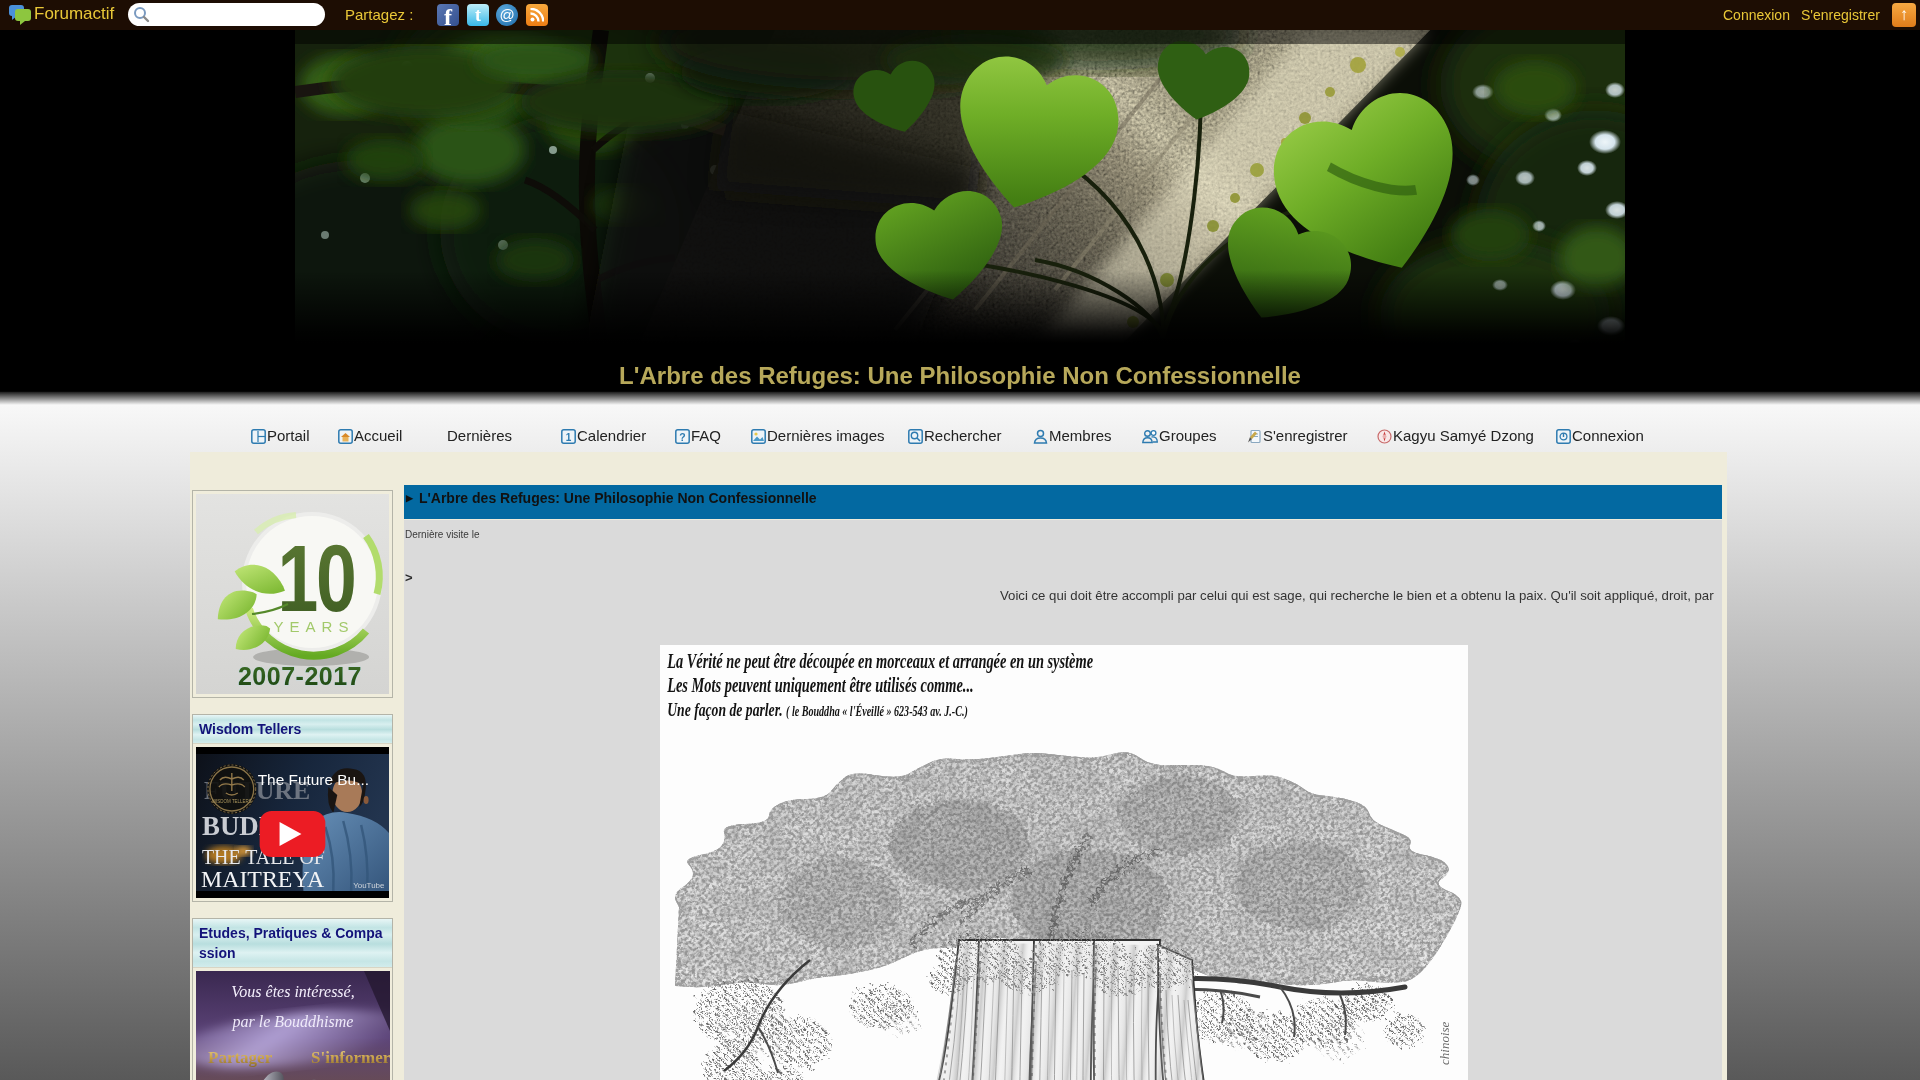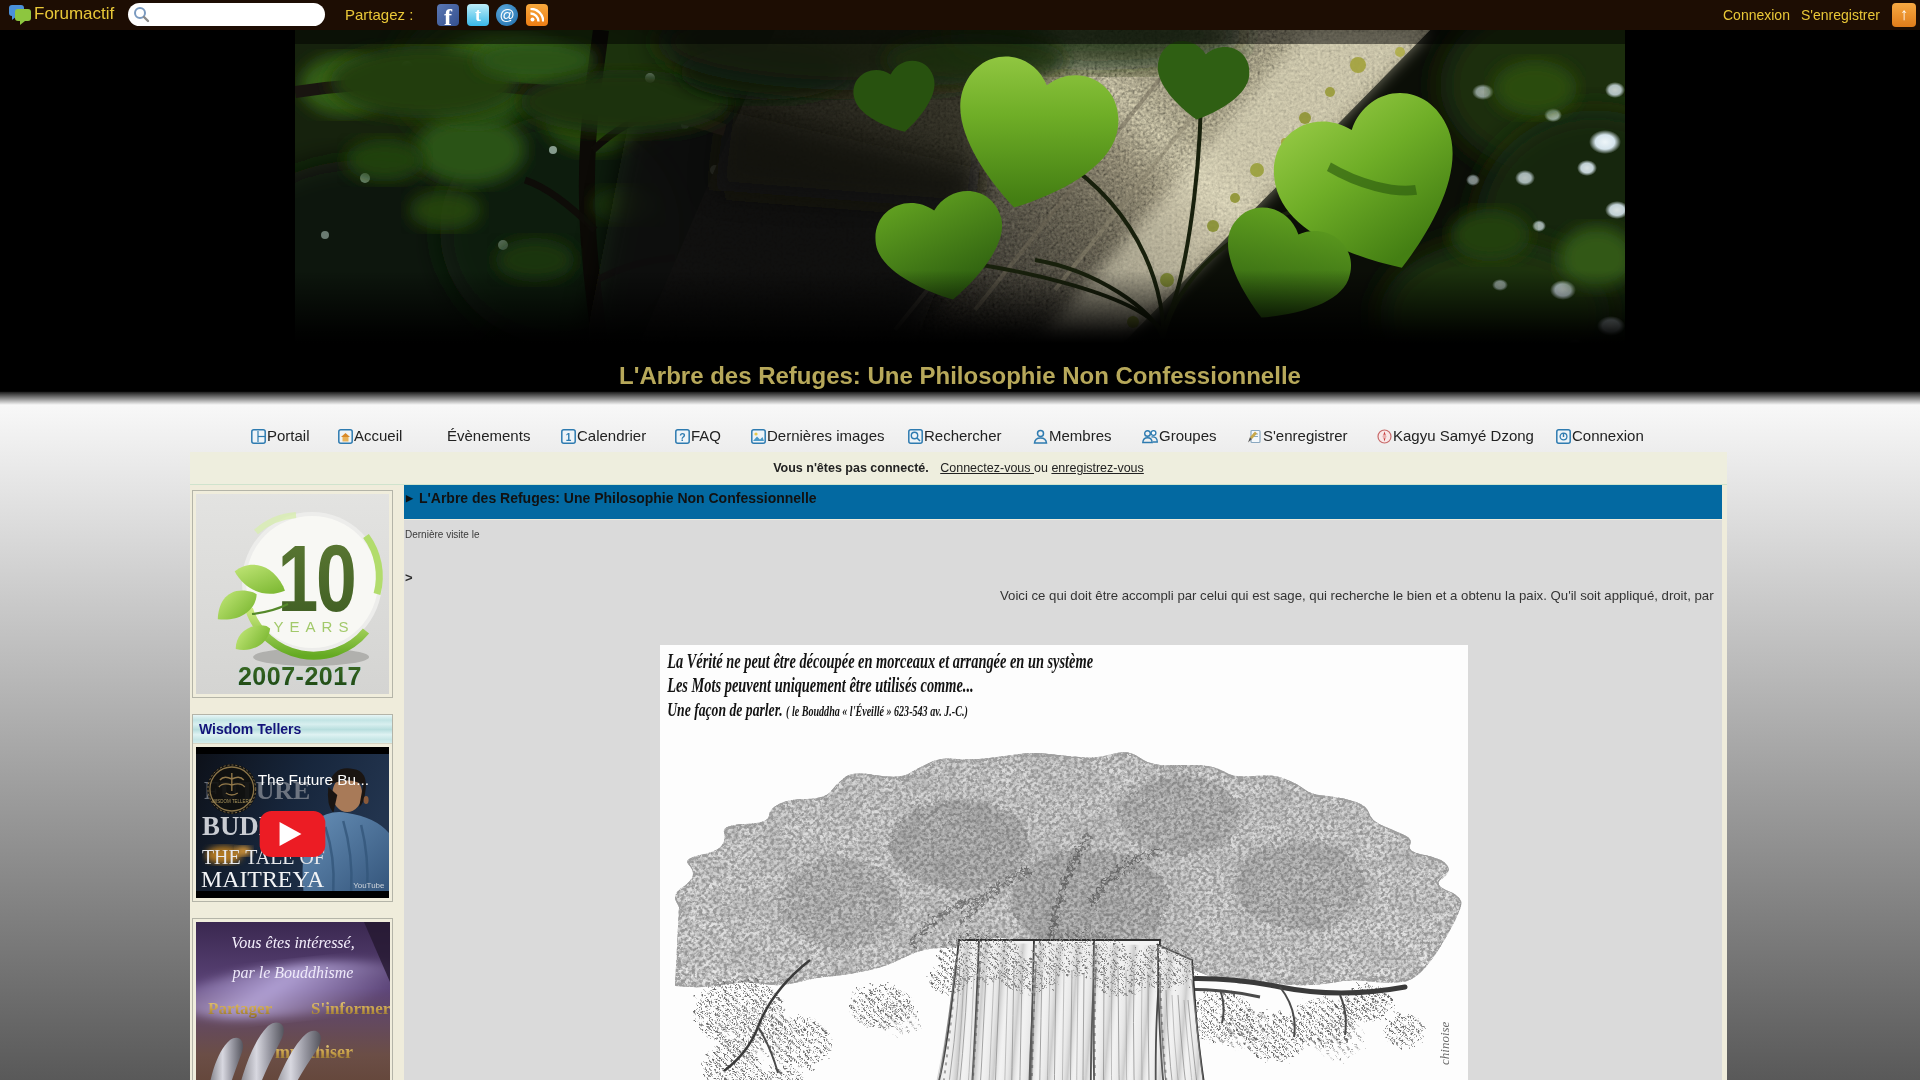--- a/index.html
+++ b/index.html
@@ -263,21 +263,21 @@
     <span class="it" style="left:251px;"><svg width="15" height="15" viewBox="0 0 15 15">
           <rect x="0.8" y="0.8" width="13.4" height="13.4" rx="2" fill="#eef4f8" stroke="#2e7bb0" stroke-width="1.5"></rect>
           <line x1="7" y1="2" x2="7" y2="13" stroke="#2e7bb0" stroke-width="1.2"></line>
           <line x1="7" y1="7.5" x2="14" y2="7.5" stroke="#2e7bb0" stroke-width="1.2"></line>
         </svg>Portail</span>
       <span class="it" style="left:338px;"><svg width="15" height="15" viewBox="0 0 15 15">
           <rect x="0.8" y="0.8" width="13.4" height="13.4" rx="2" fill="#eef4f8" stroke="#2e7bb0" stroke-width="1.5"></rect>
           <path d="M3,8 L7.5,4 L12,8 Z" fill="#d88a2a"></path>
           <rect x="4.5" y="8" width="6" height="4.5" fill="#e8b25a"></rect>
         </svg>Accueil</span>
-      <span class="it" style="left:447px;">Évènements</span>
+      <span class="it" style="left:447px;">Dernières</span>
       <span class="it" style="left:561px;"><svg width="15" height="15" viewBox="0 0 15 15">
           <rect x="0.8" y="0.8" width="13.4" height="13.4" rx="2" fill="#eef4f8" stroke="#2e7bb0" stroke-width="1.5"></rect>
           <text x="7.5" y="11.5" font-size="10" font-weight="bold" fill="#2e7bb0" text-anchor="middle" font-family="Liberation Sans,sans-serif">1</text>
         </svg>Calendrier</span>
       <span class="it" style="left:675px;"><svg width="15" height="15" viewBox="0 0 15 15">
           <rect x="0.8" y="0.8" width="13.4" height="13.4" rx="2" fill="#eef4f8" stroke="#2e7bb0" stroke-width="1.5"></rect>
           <text x="7.5" y="11.5" font-size="10.5" font-weight="bold" fill="#2e7bb0" text-anchor="middle" font-family="Liberation Sans,sans-serif">?</text>
         </svg>FAQ</span>
       <span class="it" style="left:751px;"><svg width="15" height="15" viewBox="0 0 15 15">
           <rect x="0.8" y="0.8" width="13.4" height="13.4" rx="2" fill="#eef4f8" stroke="#2e7bb0" stroke-width="1.5"></rect>
@@ -311,21 +311,20 @@
           <path d="M7.5,2.5 L9,7 L7.5,12.5 L6,7 Z" fill="#c83a3a"></path>
           <circle cx="7.5" cy="7.5" r="2" fill="#e8b0b0"></circle>
         </svg>Kagyu Samyé Dzong</span>
       <span class="it" style="left:1556px;"><svg width="15" height="15" viewBox="0 0 15 15">
           <rect x="0.8" y="0.8" width="13.4" height="13.4" rx="2" fill="#eef4f8" stroke="#2e7bb0" stroke-width="1.5"></rect>
           <circle cx="7.5" cy="7.5" r="3.4" fill="none" stroke="#2e7bb0" stroke-width="1.3"></circle>
           <line x1="7.5" y1="4" x2="7.5" y2="8" stroke="#2e7bb0" stroke-width="1.4"></line>
         </svg>Connexion</span>
   </div>
   <div id="wrapper">
-    <div id="notbar"><b>Vous n'êtes pas connecté.</b> <a>Connectez-vous </a> ou <a>enregistrez-vous</a></div>
     <div id="sidebar">
       <div class="sbox" id="box1">
           <div class="sbody" style="padding:3px; font-size:0;">
 <svg width="193" height="200" viewBox="0 0 193 200">
 <defs>
 <linearGradient id="tybg" x1="0" y1="0" x2="0" y2="1">
                   <stop offset="0" stop-color="#e3e3e1"></stop>
                   <stop offset="1" stop-color="#d4d4d2"></stop>
                 </linearGradient>
 <linearGradient id="tyleaf" x1="0" y1="0" x2="1" y2="1">
@@ -410,20 +409,21 @@
 <text x="62" y="38" font-family="Liberation Sans, sans-serif" font-size="15.5" fill="#fdfdfd">The Future Bu...</text>
 <g>
 <rect x="64" y="64" width="66" height="46" rx="12" fill="#ec1c24"></rect>
 <path d="M84,75 L84,99 L106,87 Z" fill="#fff"></path>
 </g>
 <text x="158" y="141" font-family="Liberation Sans, sans-serif" font-size="8" fill="#cfd4da">YouTube</text>
 </svg>
         </div>
       </div>
       <div class="sbox" id="box3">
+        <div class="shead">Etudes, Pratiques &amp; Compa<br>ssion</div>
         <div class="sbody" style="font-size:0;">
 <svg width="194" height="190" viewBox="0 0 194 190">
 <defs>
 <linearGradient id="etbg" x1="0" y1="0" x2="0" y2="1">
                   <stop offset="0" stop-color="#3a2850"></stop>
                   <stop offset="0.35" stop-color="#5c4478"></stop>
                   <stop offset="0.7" stop-color="#6b4e46"></stop>
                   <stop offset="1" stop-color="#5e4030"></stop>
                 </linearGradient>
 <linearGradient id="etbeam" x1="0" y1="0" x2="1" y2="0.4">

